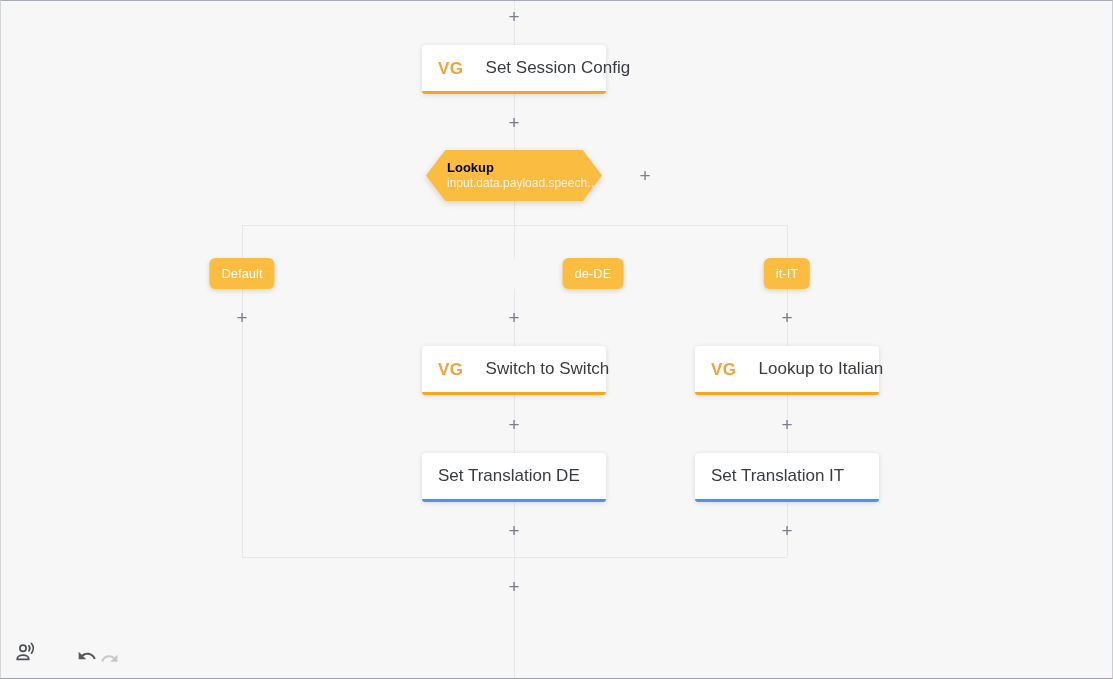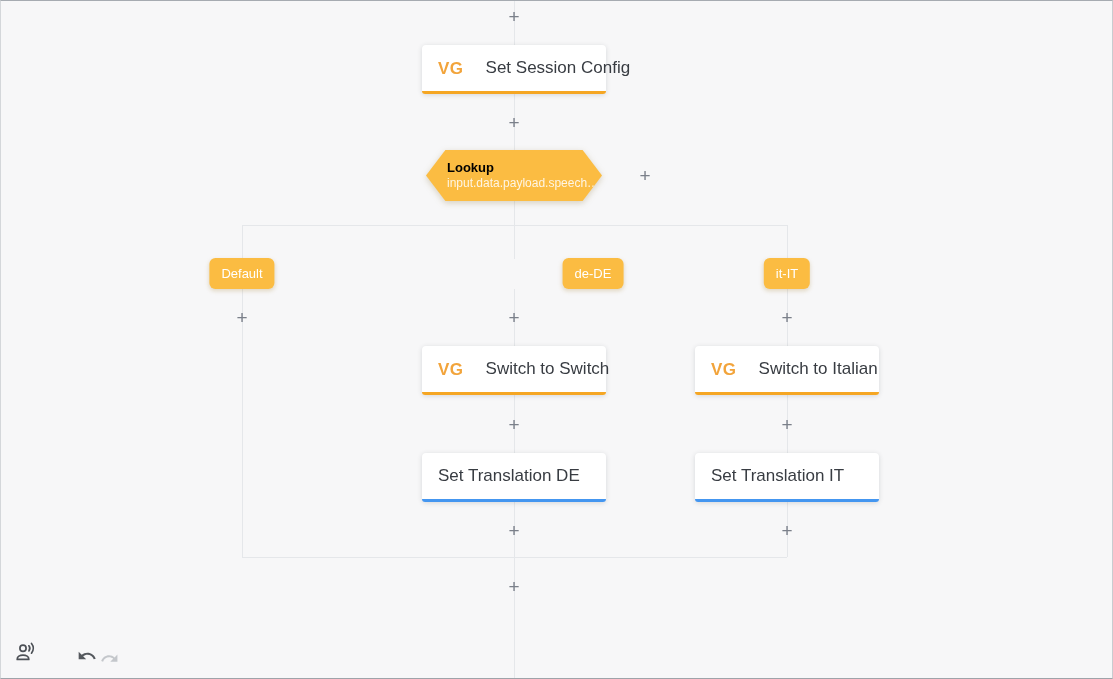--- a/index.html
+++ b/index.html
@@ -98,21 +98,21 @@
   <div class="case-badge" style="left:786px;top:257px;">it-IT</div>
 
   <div class="node" style="left:421px;top:345px;">
     <span class="vg-logo">VG</span>
     <span class="label">Switch to Switch</span>
     <span class="accent orange"></span>
   </div>
 
   <div class="node" style="left:694px;top:345px;">
     <span class="vg-logo">VG</span>
-    <span class="label">Switch to Italian</span>
+    <span class="label">Lookup to Italian</span>
     <span class="accent orange"></span>
   </div>
 
   <div class="node" style="left:694px;top:452px;">
     <span class="label">Set Translation IT</span>
     <span class="accent blue"></span>
   </div>
 
   <div class="node" style="left:421px;top:452px;">
     <span class="label">Set Translation DE</span>

